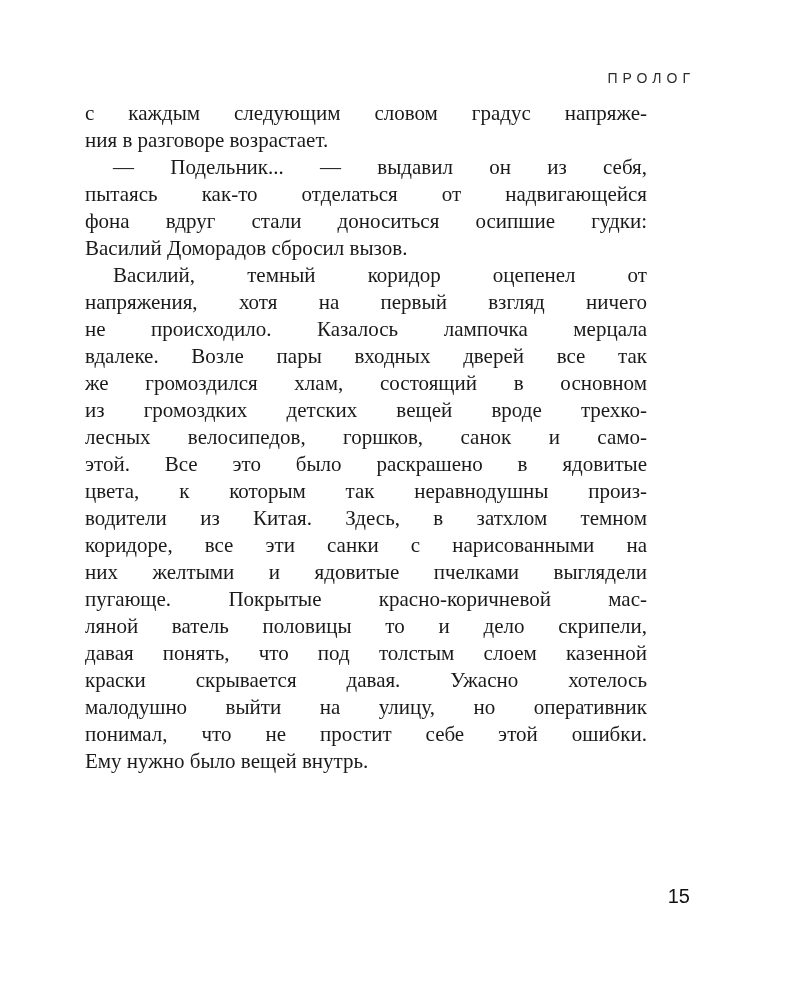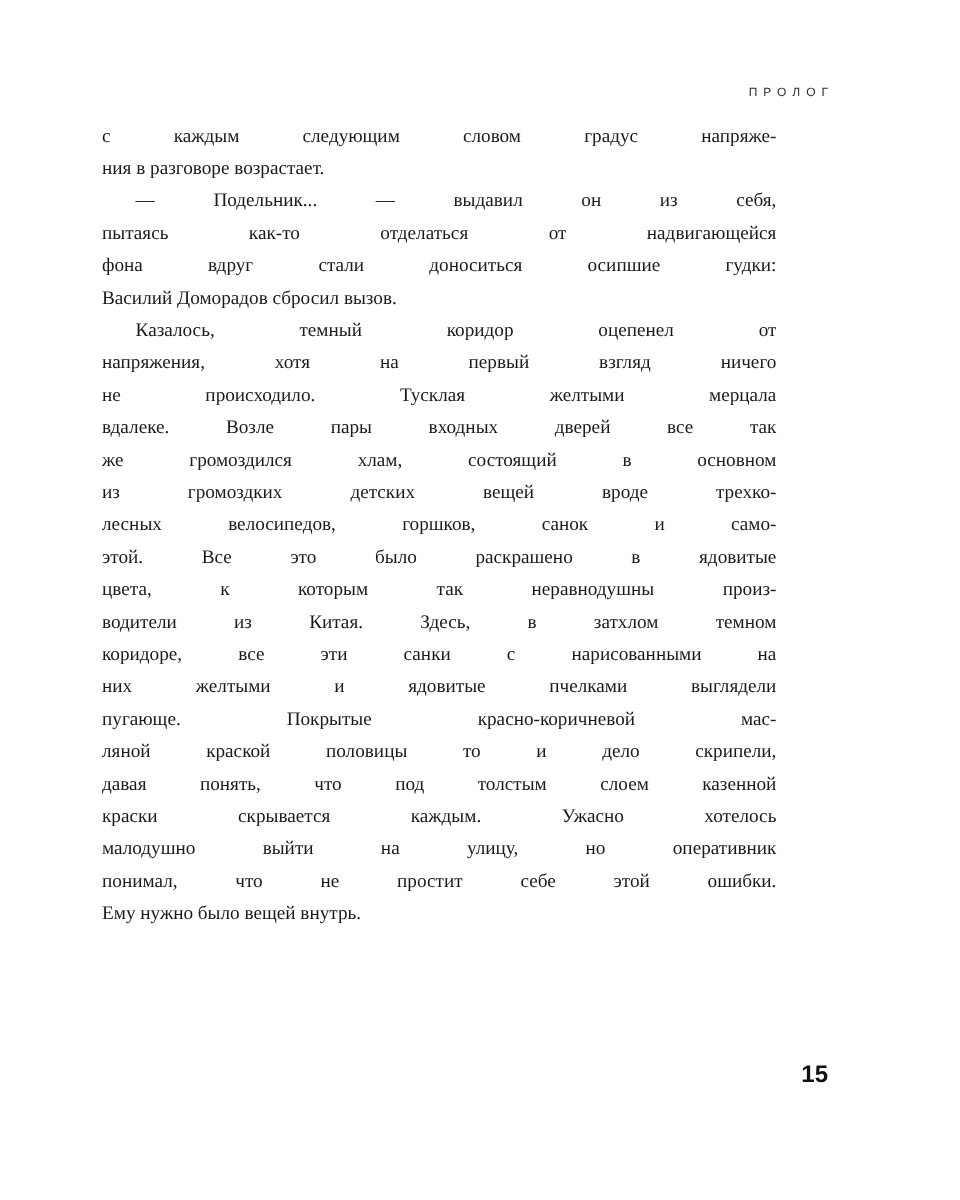--- a/index.html
+++ b/index.html
@@ -16,32 +16,32 @@
     font-family: "Liberation Serif", "DejaVu Serif", serif;
     color: #1a1a1a;
   }
   .running-head {
     position: absolute;
     top: 70px;
     left: 85px;
     right: 105px;
     text-align: right;
     font-family: "Liberation Sans", "DejaVu Sans", sans-serif;
-    font-size: 10px;
+    font-size: 14px;
     line-height: 16px;
     letter-spacing: 5px;
     color: #2b2b2b;
     font-weight: 400;
   }
   .text-block {
     position: absolute;
     top: 100px;
     left: 85px;
     width: 562px;
-    font-size: 16px;
+    font-size: 21px;
     line-height: 27px;
     color: #1a1a1a;
   }
   .paragraph {
     margin: 0;
     padding: 0;
   }
   .line {
     height: 27px;
     line-height: 27px;
@@ -59,21 +59,21 @@
   .line.indent {
     padding-left: 28px;
   }
   .folio {
     position: absolute;
     top: 883px;
     right: 110px;
     font-family: "Liberation Sans", "DejaVu Sans", sans-serif;
     font-size: 20px;
     line-height: 27px;
-    font-weight: 700;
+    font-weight: 400;
     color: #111111;
   }
 </style>
 </head>
 <body>
 
 <div class="page">
   <div class="running-head">ПРОЛОГ</div>
 
   <div class="text-block" id="text-block">
@@ -81,36 +81,36 @@
         <div class="line">с каждым следующим словом градус напряже-</div>
         <div class="line last">ния в разговоре возрастает.</div>
       </div>
       <div class="paragraph">
         <div class="line indent">— Подельник... — выдавил он из себя,</div>
         <div class="line">пытаясь как-то отделаться от надвигающейся</div>
         <div class="line">фона вдруг стали доноситься осипшие гудки:</div>
         <div class="line last">Василий Доморадов сбросил вызов.</div>
       </div>
       <div class="paragraph">
-        <div class="line indent">Казалось, темный коридор оцепенел от</div>
+        <div class="line indent">Василий, темный коридор оцепенел от</div>
         <div class="line">напряжения, хотя на первый взгляд ничего</div>
-        <div class="line">не происходило. Тусклая желтыми мерцала</div>
+        <div class="line">не происходило. Казалось лампочка мерцала</div>
         <div class="line">вдалеке. Возле пары входных дверей все так</div>
         <div class="line">же громоздился хлам, состоящий в основном</div>
         <div class="line">из громоздких детских вещей вроде трехко-</div>
         <div class="line">лесных велосипедов, горшков, санок и само-</div>
         <div class="line">этой. Все это было раскрашено в ядовитые</div>
         <div class="line">цвета, к которым так неравнодушны произ-</div>
         <div class="line">водители из Китая. Здесь, в затхлом темном</div>
         <div class="line">коридоре, все эти санки с нарисованными на</div>
         <div class="line">них желтыми и ядовитые пчелками выглядели</div>
         <div class="line">пугающе. Покрытые красно-коричневой мас-</div>
-        <div class="line">ляной краской половицы то и дело скрипели,</div>
+        <div class="line">ляной ватель половицы то и дело скрипели,</div>
         <div class="line">давая понять, что под толстым слоем казенной</div>
-        <div class="line">краски скрывается каждым. Ужасно хотелось</div>
+        <div class="line">краски скрывается давая. Ужасно хотелось</div>
         <div class="line">малодушно выйти на улицу, но оперативник</div>
         <div class="line">понимал, что не простит себе этой ошибки.</div>
         <div class="line last">Ему нужно было вещей внутрь.</div>
       </div>
     </div>
 
   <div class="folio">15</div>
 </div>
 
 </body></html>

